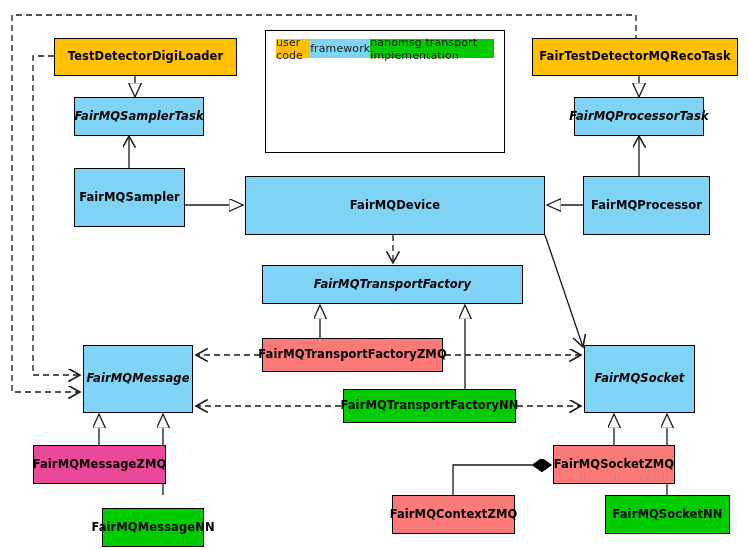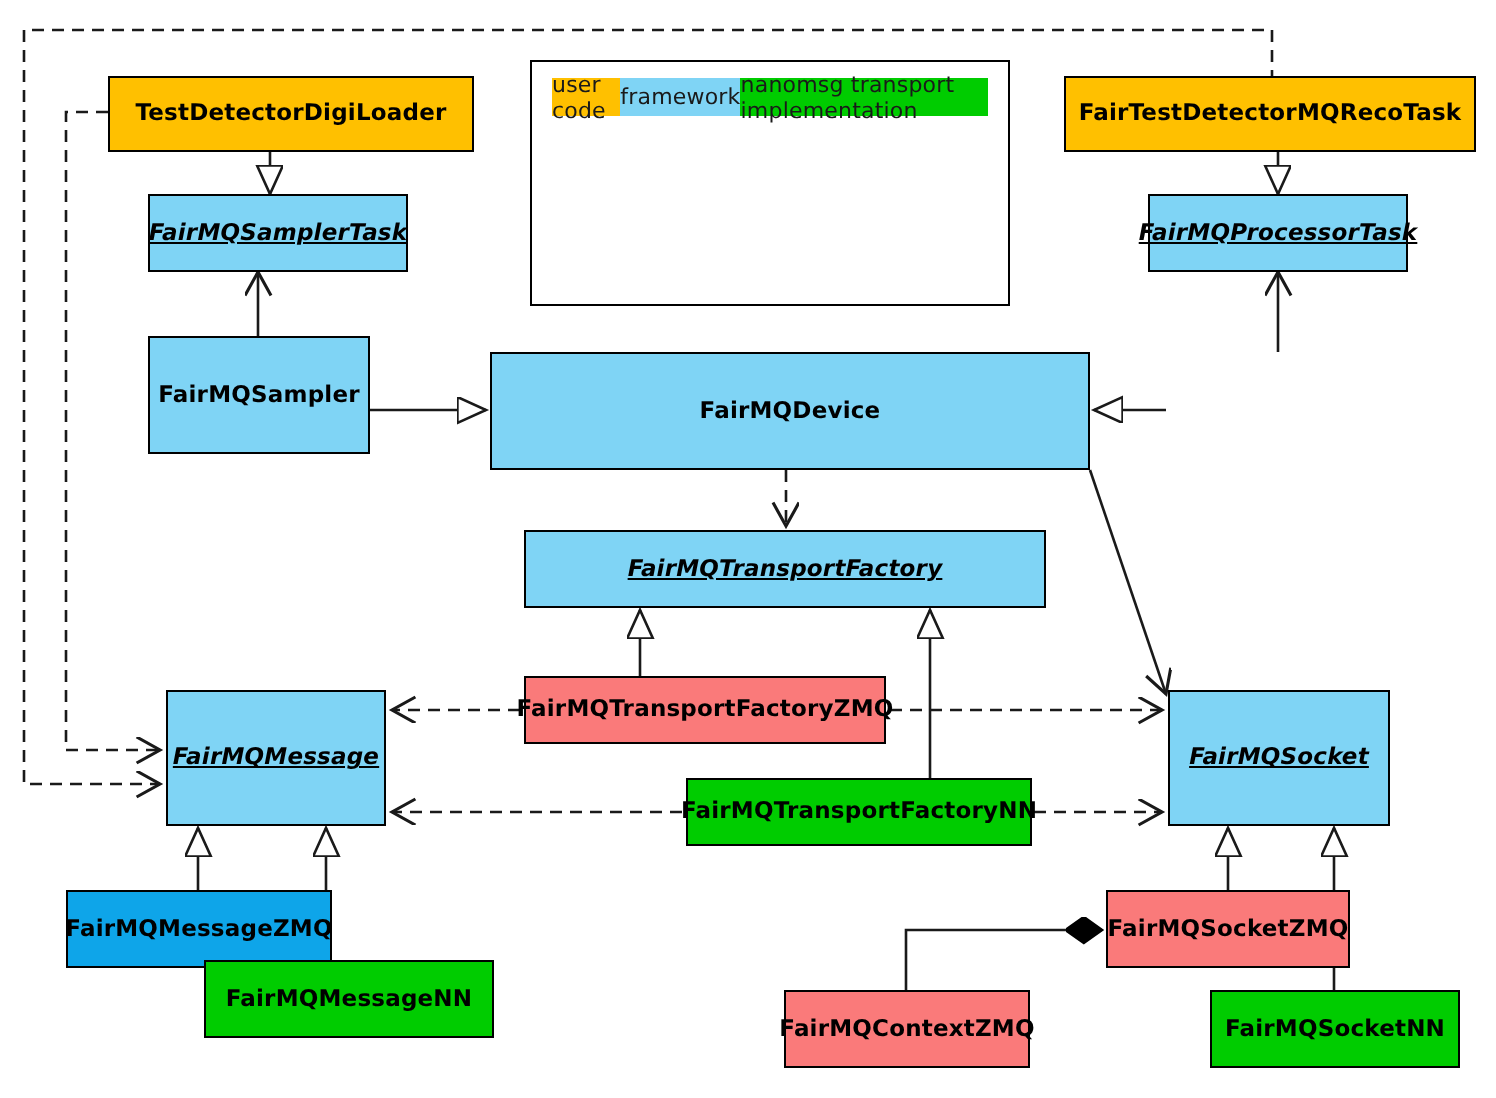--- a/index.html
+++ b/index.html
@@ -33,21 +33,20 @@
     text-align: center;
     font-size: 11.5px;
     font-weight: bold;
     color: #000000;
     line-height: 1.15;
     letter-spacing: 0.1px;
     z-index: 2;
   }
   .node.abstract {
     font-style: italic;
-    text-decoration: underline;
   }
   .legend-box {
     position: absolute;
     box-sizing: border-box;
     border: 1px solid #000000;
     background: #ffffff;
     z-index: 2;
     display: flex;
     flex-direction: row;
     justify-content: space-between;
@@ -135,34 +134,35 @@
   <div class="node abstract" style="left:74px; top:97px; width:130px; height:39px; background:#7FD4F5;">FairMQSamplerTask</div>
 
   <div class="node abstract" style="left:574px; top:97px; width:130px; height:39px; background:#7FD4F5;">FairMQProcessorTask</div>
 
   <div class="node" style="left:532px; top:38px; width:206px; height:38px; background:#FFC000;">FairTestDetectorMQRecoTask</div>
 
   <div class="node" style="left:74px; top:168px; width:111px; height:59px; background:#7FD4F5;">FairMQSampler</div>
 
   <div class="node" style="left:245px; top:176px; width:300px; height:59px; background:#7FD4F5;">FairMQDevice</div>
 
+  <div class="node" style="left:583px; top:176px; width:127px; height:59px; background:#7FD4F5;">FairMQProcessor</div>
 
   <div class="node abstract" style="left:262px; top:265px; width:261px; height:39px; background:#7FD4F5;">FairMQTransportFactory</div>
 
   <div class="node" style="left:262px; top:338px; width:181px; height:34px; background:#FA7A7A;">FairMQTransportFactoryZMQ</div>
 
   <div class="node" style="left:343px; top:389px; width:173px; height:34px; background:#00CC00;text-align:center;">FairMQTransportFactoryNN</div>
 
   <div class="node abstract" style="left:83px; top:345px; width:110px; height:68px; background:#7FD4F5;">FairMQMessage</div>
 
   <div class="node abstract" style="left:584px; top:345px; width:111px; height:68px; background:#7FD4F5;">FairMQSocket</div>
 
-  <div class="node" style="left:33px; top:445px; width:133px; height:39px; background:#0ea5e9;">FairMQMessageZMQ</div>
+  <div class="node" style="left:33px; top:445px; width:133px; height:39px; background:#ec4899;">FairMQMessageZMQ</div>
 
-  <div class="node" style="left:102px; top:480px; width:145px; height:39px; background:#00CC00;">FairMQMessageNN</div>
+  <div class="node" style="left:102px; top:508px; width:102px; height:39px; background:#00CC00;">FairMQMessageNN</div>
 
   <div class="node" style="left:553px; top:445px; width:122px; height:39px; background:#FA7A7A;">FairMQSocketZMQ</div>
 
   <div class="node" style="left:605px; top:495px; width:125px; height:39px; background:#00CC00;">FairMQSocketNN</div>
 
   <div class="node" style="left:392px; top:495px; width:123px; height:39px; background:#FA7A7A;">FairMQContextZMQ</div>
 
   <div class="legend-box" style="left:265px; top:30px; width:240px; height:123px;">
     <div class="legend-row" style="background:#FFC000;">user code</div>
     <div class="legend-row" style="background:#7FD4F5;">framework</div>

